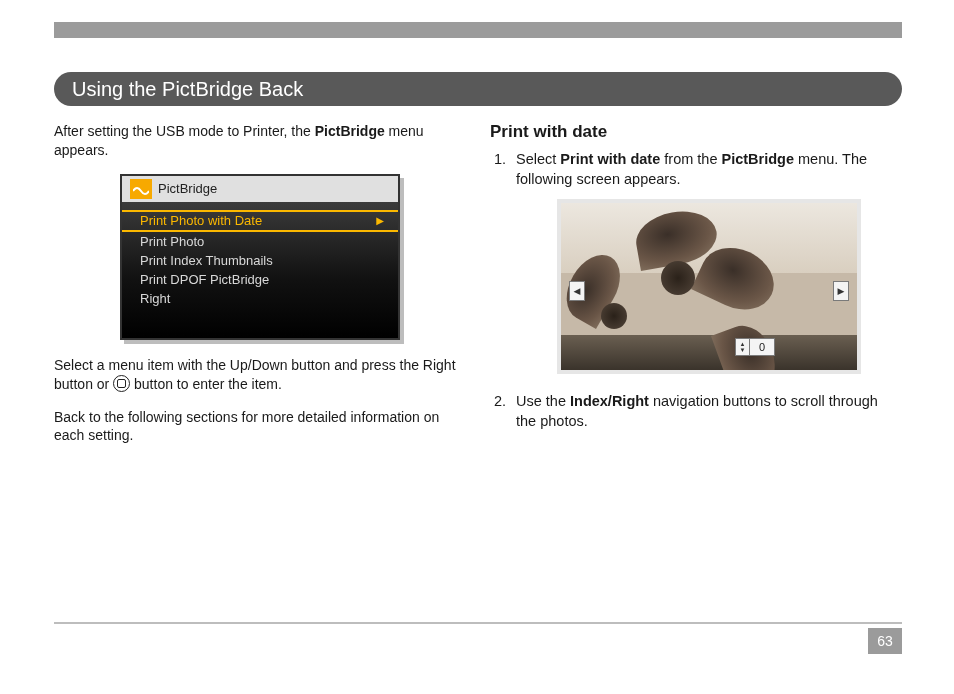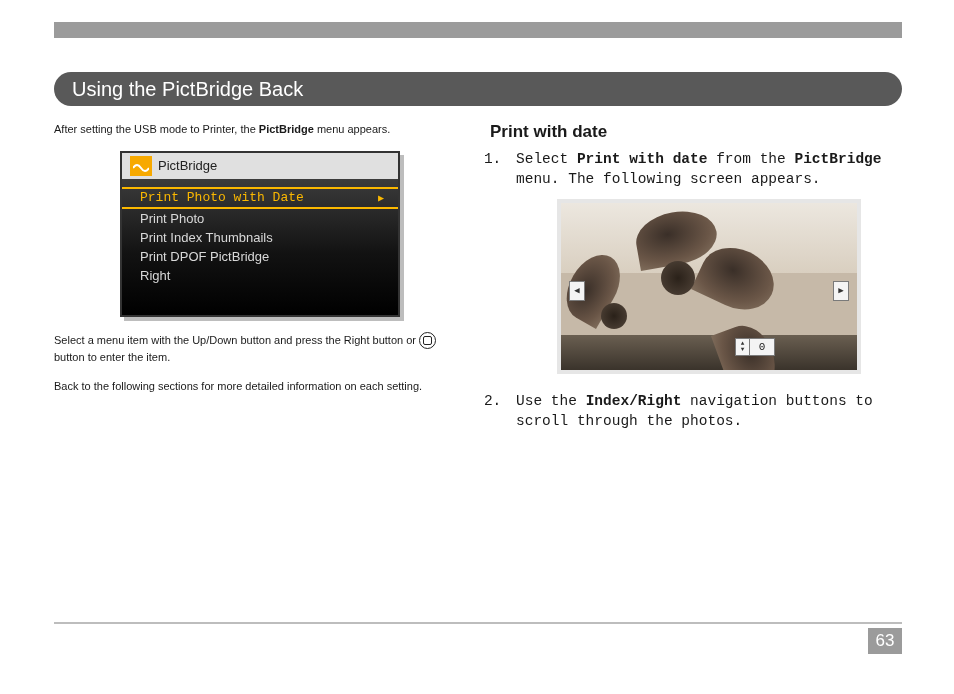--- a/index.html
+++ b/index.html
@@ -6,58 +6,58 @@
   html, body { width: 954px; height: 694px; background: #fff; font-family: "Segoe UI", "Lucida Sans", Arial, sans-serif; color: #1a1a1a; }
   .page { position: relative; width: 954px; height: 694px; padding: 0; }
   .topbar { position: absolute; top: 22px; left: 54px; width: 848px; height: 16px; background: #9b9b9b; }
   .section-header {
     position: absolute; top: 72px; left: 54px; width: 848px; height: 34px;
     background: #595959; border-radius: 17px; display: flex; align-items: center; padding-left: 18px;
   }
   .section-header span { color: #fff; font-size: 20px; font-weight: 400; }
   .cols { position: absolute; top: 122px; left: 54px; width: 848px; display: flex; gap: 24px; }
   .col { width: 412px; }
-  .para { font-size: 11px; line-height: 1.35; margin-bottom: 14px; }
+  .para { font-size: 14px; line-height: 1.35; margin-bottom: 14px; }
   .bold { font-weight: 700; }
   .h3 { font-size: 17px; font-weight: 700; margin-bottom: 8px; }
   ol { padding-left: 20px; font-size: 14.5px; line-height: 1.35; }
-  ol li { margin-bottom: 10px; padding-left: 6px; font-family: Liberation Mono, monospace; }
+  ol li { margin-bottom: 10px; padding-left: 6px; }
 
   
   .pb-screenshot {
     width: 280px; margin: 6px auto 16px auto; border: 2px solid #333; background: #000;
     box-shadow: 4px 4px 0 #bdbdbd;
   }
   .pb-top { height: 26px; background: #e0e0e0; display: flex; align-items: center; gap: 6px; padding-left: 8px; }
   .pb-icon { width: 22px; height: 20px; background: #f7a900; display:flex; align-items:center; justify-content:center; }
   .pb-top-text { font-size: 13px; color: #222; }
   .pb-list { background: linear-gradient(#3b3b3b, #121212 55%, #000); padding: 8px 0 30px 0; }
   .pb-item { display: flex; align-items: center; justify-content: space-between; height: 19px; padding: 0 14px 0 18px; font-size: 13px; color: #d8d8d8; }
-  .pb-item.sel { color: #fbb800; border-top: 2px solid #fbb800; border-bottom: 2px solid #fbb800; height: 22px; font-family: Liberation Mono, monospace; }
+  .pb-item.sel { color: #fbb800; border-top: 2px solid #fbb800; border-bottom: 2px solid #fbb800; height: 22px; }
   .pb-item .arrow { color: #fbb800; font-size: 10px; }
 
   
   .func-btn { display: inline-block; width: 17px; height: 17px; border: 1.5px solid #222; border-radius: 50%; vertical-align: middle; position: relative; top: -1px; }
   .func-btn::after { content: ""; position: absolute; top: 3px; left: 3px; right: 3px; bottom: 3px; border: 1px solid #222; border-radius: 2px; }
 
   
   .photo-block { width: 304px; height: 175px; margin: 10px auto 18px auto; border: 4px solid #e6e6e6; background: #c6b9a8; position: relative; overflow: hidden; }
   .sky { position: absolute; top:0; left:0; right:0; height: 70px; background: linear-gradient(#ece7df, #d9cfc0); }
   .ground { position: absolute; bottom:0; left:0; right:0; height: 35px; background: linear-gradient(#6a5f51, #3a332b); }
   .petal { position: absolute; width: 58px; height: 58px; border-radius: 50% 50% 50% 0; background: radial-gradient(circle at 40% 40%, #3a2f28, #6a5647 60%, #8c7a67); transform-origin: bottom left; }
   .flower-center { position:absolute; width: 34px; height: 34px; border-radius:50%; background: radial-gradient(#2a2119, #52453a); }
   .nav-btn { position: absolute; width: 16px; height: 20px; background: #f4f4f4; border: 1px solid #7a7a7a; display:flex; align-items:center; justify-content:center; font-size: 9px; color: #333; }
   .nav-left { left: 8px; top: 78px; }
   .nav-right { right: 8px; top: 78px; }
   .counter { position: absolute; right: 82px; bottom: 14px; width: 40px; height: 18px; border: 1px solid #7a7a7a; background: #f4f4f4; display:flex; align-items:center; }
   .counter .spin { width: 14px; height: 100%; border-right: 1px solid #7a7a7a; display:flex; flex-direction:column; align-items:center; justify-content:center; font-size:6px; line-height:6px; color:#333; }
   .counter .val { flex:1; text-align:center; font-size: 11px; color:#222; }
 
   .footer-line { position: absolute; bottom: 70px; left: 54px; width: 848px; height: 2px; background: #bdbdbd; }
-  .pagenum { position: absolute; bottom: 40px; right: 52px; width: 34px; height: 26px; background: #9b9b9b; color: #fff; font-size: 17px; display:flex; align-items:center; justify-content:center; }
+  .pagenum { position: absolute; bottom: 40px; right: 52px; width: 34px; height: 26px; background: #9b9b9b; color: #fff; font-size: 14px; display:flex; align-items:center; justify-content:center; }
 </style>
 </head>
 <body>
 
 <div class="page">
   <div class="topbar"></div>
 
   <div class="section-header">
     <span>Using the PictBridge Back</span>
   </div>

